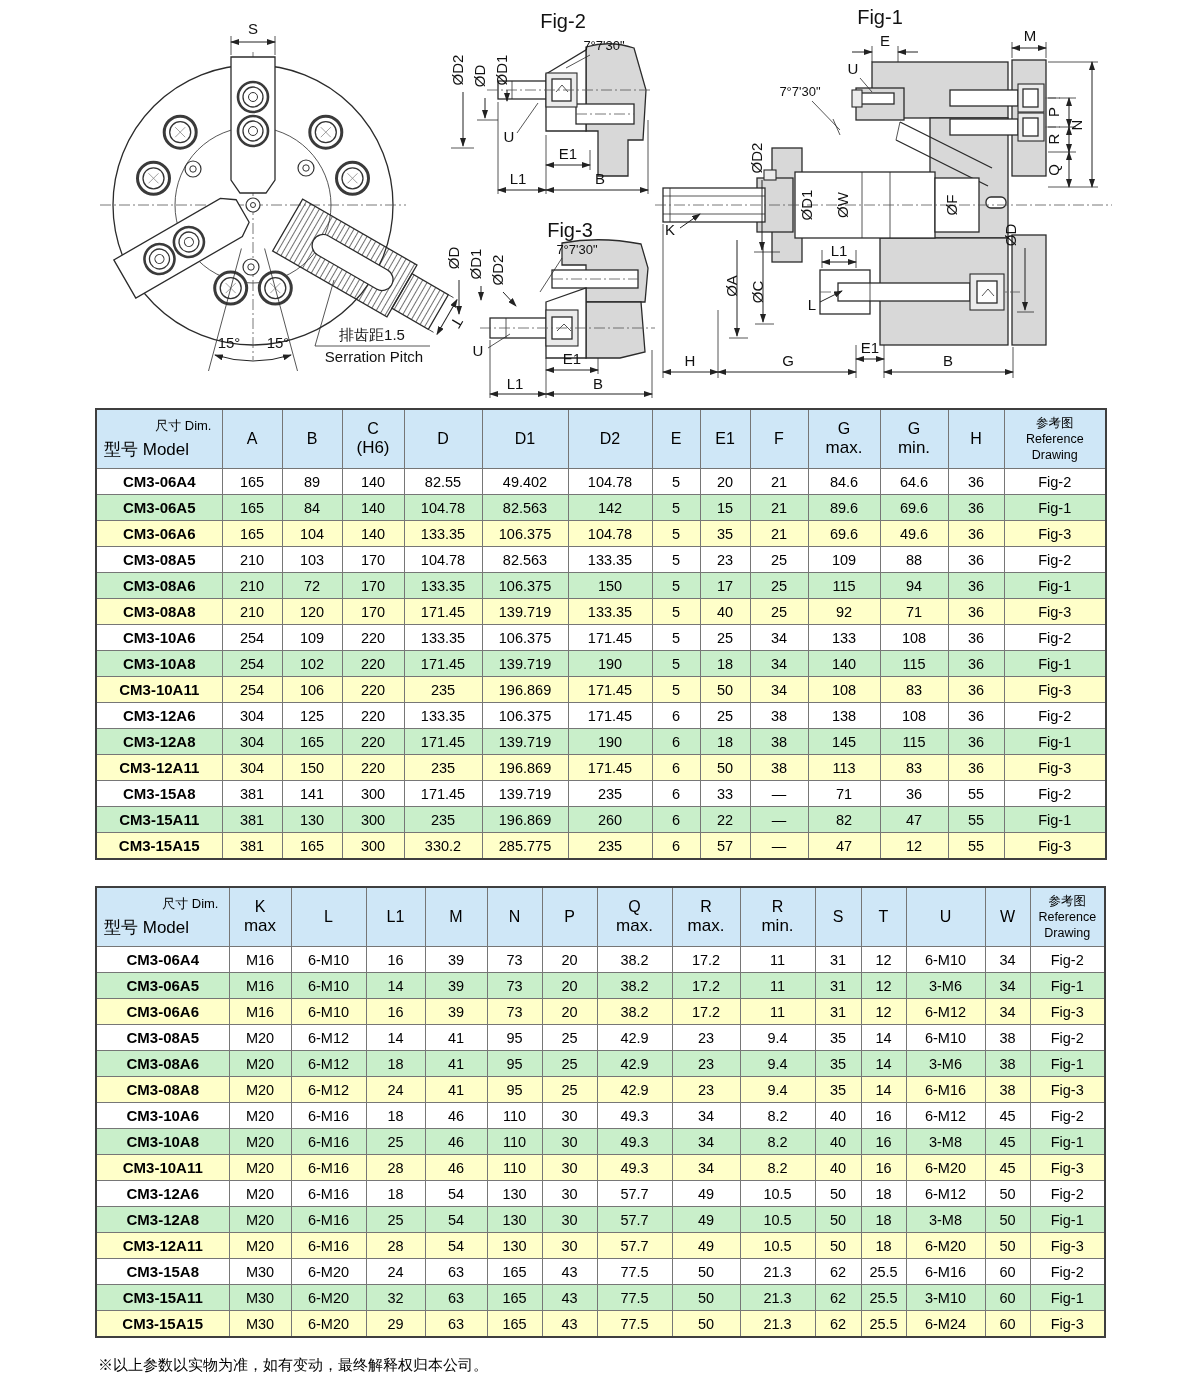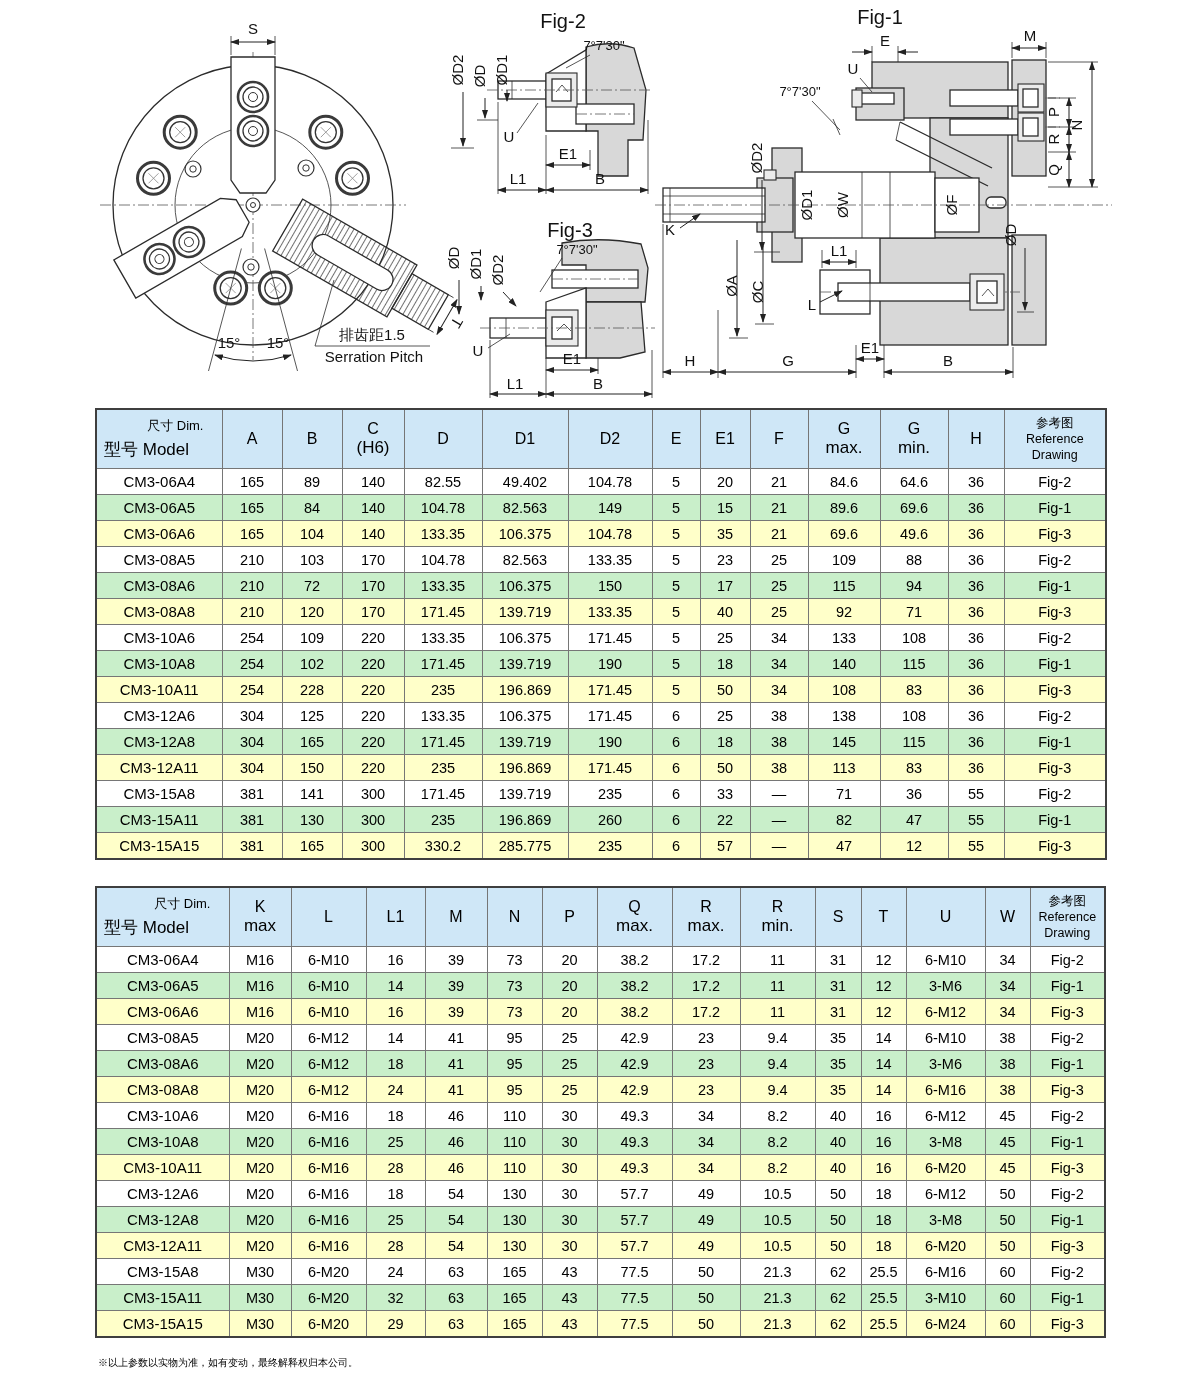--- a/index.html
+++ b/index.html
@@ -19,29 +19,29 @@
   text.sm{font-size:13px;}
   text.ttl{font-family:"Liberation Sans",sans-serif;font-size:20px;fill:#111;}
 
   
   table.dims{position:absolute;left:95px;width:1010px;border-collapse:collapse;table-layout:fixed;
              border:2px solid #3f3f3f;background:#fff;}
   #t1{top:408px;} #t2{top:886px;}
   .dims th,.dims td{border:1px solid #767676;text-align:center;vertical-align:middle;padding:0;overflow:hidden;}
   .dims thead th{background:#cfe7f7;height:58px;font-weight:normal;color:#000;}
   .dims tbody td{height:25px;font-size:14.5px;color:#000;}
-  .dims td.model{font-weight:normal;font-size:15px;}
+  .dims td.model{font-weight:bold;font-size:15px;}
   tr.t0 td{background:#ffffff;} tr.t1 td{background:#c9efca;} tr.t2 td{background:#ffffc9;}
   .hl0{font-size:16px;line-height:1.15;} .hl1{font-size:17px;line-height:1.15;}
   th.ref div{font-size:12.5px;line-height:1.3;text-align:center;}
   th.corner{position:relative;background-color:#cfe7f7;
     background-image:linear-gradient(to bottom right,transparent 49.4%,#4a4a4a 49.4%,#4a4a4a 50.6%,transparent 50.6%);}
-  .c-dim{position:absolute;top:7px;right:18px;font-size:13px;margin-left:39px;}
+  .c-dim{position:absolute;top:7px;right:10px;font-size:13px;margin-left:39px;}
   .c-model{position:absolute;bottom:7px;left:7px;font-size:17px;}
-  .footnote{position:absolute;left:98px;top:1356px;font-size:10px;color:#000;}
+  .footnote{position:absolute;left:98px;top:1356px;font-size:15px;color:#000;}
 </style>
 </head>
 <body>
 
 <div class="page">
 
 <svg class="drawings" width="1200" height="406" viewBox="0 0 1200 406">
   <defs>
     <marker id="arr" viewBox="0 0 9 6" markerWidth="9" markerHeight="6" refX="8" refY="3" orient="auto-start-reverse" markerUnits="userSpaceOnUse">
       <path d="M0,0 L9,3 L0,6 Z" fill="#222"></path>
@@ -418,21 +418,21 @@
           <td>36</td>
           <td>Fig-2</td>
         </tr>
         <tr class="t1">
           <td class="model">CM3-06A5</td>
           <td>165</td>
           <td>84</td>
           <td>140</td>
           <td>104.78</td>
           <td>82.563</td>
-          <td>149</td>
+          <td>142</td>
           <td>5</td>
           <td>15</td>
           <td>21</td>
           <td>89.6</td>
           <td>69.6</td>
           <td>36</td>
           <td>Fig-1</td>
         </tr>
         <tr class="t2">
           <td class="model">CM3-06A6</td>
@@ -526,21 +526,21 @@
           <td>18</td>
           <td>34</td>
           <td>140</td>
           <td>115</td>
           <td>36</td>
           <td>Fig-1</td>
         </tr>
         <tr class="t2">
           <td class="model">CM3-10A11</td>
           <td>254</td>
-          <td>228</td>
+          <td>106</td>
           <td>220</td>
           <td>235</td>
           <td>196.869</td>
           <td>171.45</td>
           <td>5</td>
           <td>50</td>
           <td>34</td>
           <td>108</td>
           <td>83</td>
           <td>36</td>

